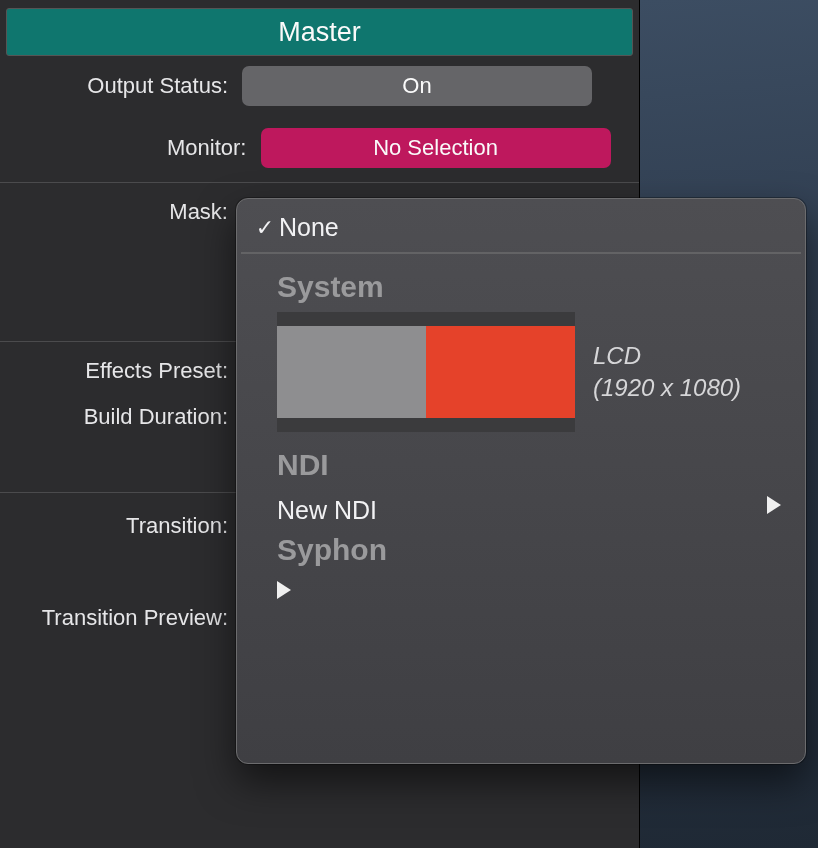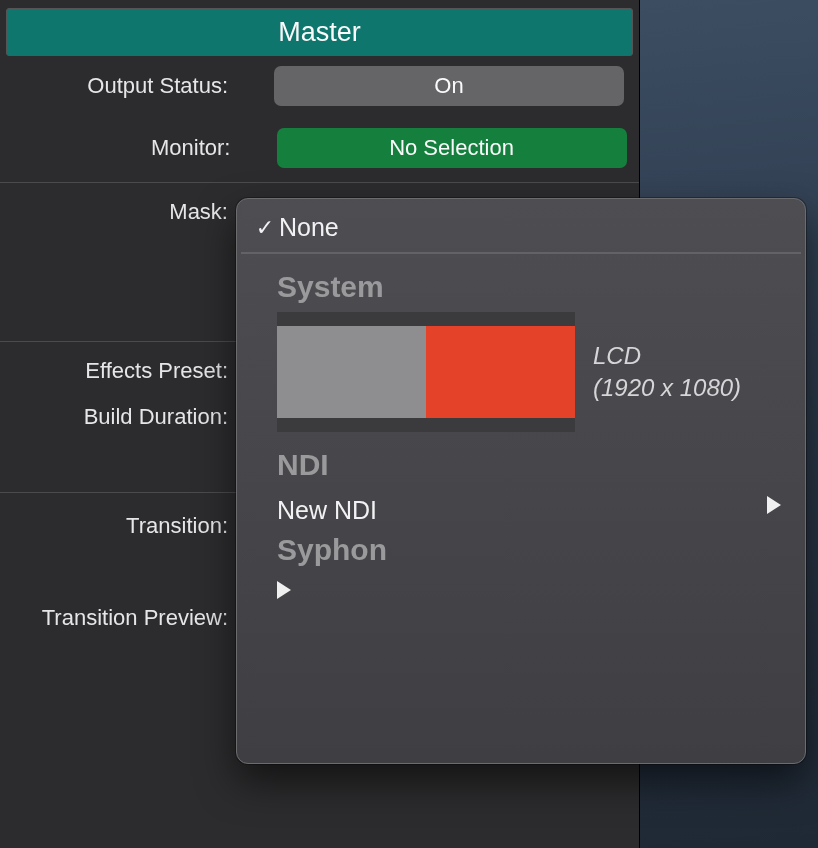--- a/index.html
+++ b/index.html
@@ -54,24 +54,23 @@
     flex: 0 0 350px;
     height: 40px;
     border-radius: 7px;
     border: none;
     font-size: 22px;
     color: #fafafa;
     display: flex;
     align-items: center;
     justify-content: center;
     cursor: pointer;
-    margin-left: 32px;
   }
   .btn-gray { background: #656568; }
-  .btn-blue { background: #15803d; }
+  .btn-blue { background: #be185d; }
   .divider {
     height: 1px;
     background: #4b4b4d;
     margin: 6px 0;
   }
   .tall-gap { height: 100px; }
   .preview-box {
     margin-left: 246px;
     width: 287px;
     height: 120px;

